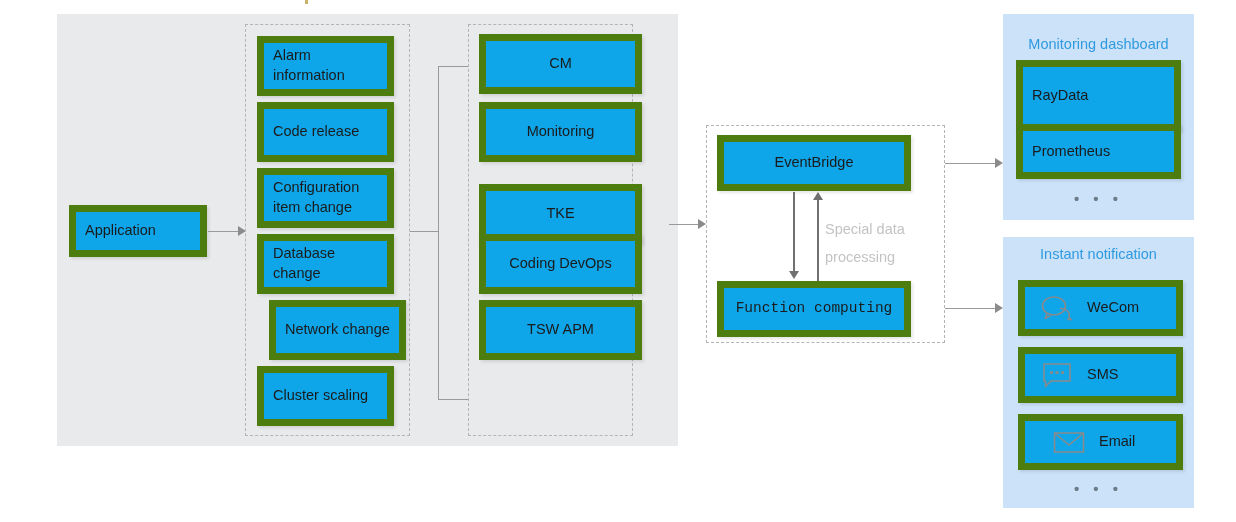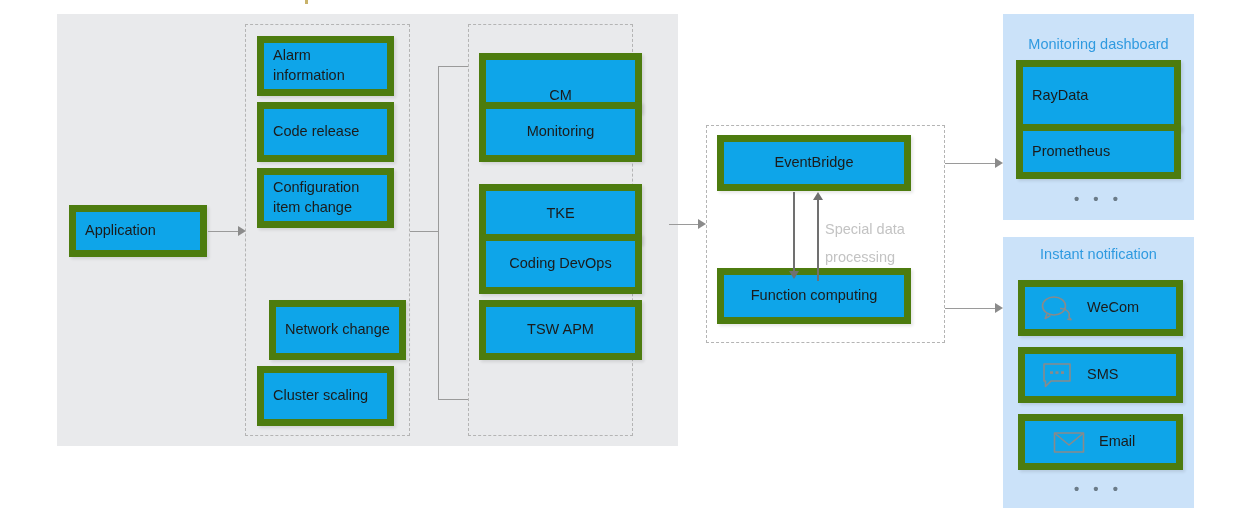--- a/index.html
+++ b/index.html
@@ -158,35 +158,38 @@
 
   <div class="abs wbox left-text" style="left:257px; top:36px; width:137px; height:60px;">
     <span>Alarm information</span>
   </div>
   <div class="abs wbox left-text" style="left:257px; top:102px; width:137px; height:60px;">
     <span>Code release</span>
   </div>
   <div class="abs wbox left-text" style="left:257px; top:168px; width:137px; height:60px;">
     <span>Configuration item change</span>
   </div>
+  <div class="abs wbox left-text" style="left:257px; top:234px; width:137px; height:60px;">
+    <span>Database change</span>
+  </div>
   <div class="abs wbox left-text" style="left:269px; top:300px; width:137px; height:60px;">
     <span>Network change</span>
   </div>
   <div class="abs wbox left-text" style="left:257px; top:366px; width:137px; height:60px;">
     <span>Cluster scaling</span>
   </div>
 
   <div class="abs hline" style="left:410px; top:231px; width:29px;"></div>
   <div class="abs vline" style="left:438px; top:66px; height:334px;"></div>
   <div class="abs hline" style="left:438px; top:66px; width:30px;"></div>
   <div class="abs hline" style="left:438px; top:399px; width:30px;"></div>
 
   <div class="abs dashed-group" style="left:468px; top:24px; width:165px; height:412px;"></div>
 
-  <div class="abs wbox center-text" style="left:479px; top:53px; width:163px; height:60px;align-items:flex-end;">
+  <div class="abs wbox center-text" style="left:479px; top:34px; width:163px; height:60px;">
     <span>CM</span>
   </div>
   <div class="abs wbox center-text" style="left:479px; top:102px; width:163px; height:60px;">
     <span>Monitoring</span>
   </div>
   <div class="abs wbox center-text" style="left:479px; top:184px; width:163px; height:60px;">
     <span>TKE</span>
   </div>
   <div class="abs wbox center-text" style="left:479px; top:234px; width:163px; height:60px;">
     <span>Coding DevOps</span>
@@ -197,21 +200,21 @@
 
   <div class="abs hline" style="left:669px; top:224px; width:32px;"></div>
   <div class="abs arrow-r" style="left:698px; top:219px;"></div>
 
   <div class="abs dashed-group" style="left:706px; top:125px; width:239px; height:218px;"></div>
 
   <div class="abs wbox center-text" style="left:717px; top:135px; width:194px; height:56px;">
     <span>EventBridge</span>
   </div>
 
-  <div class="abs wbox center-text" style="left:717px; top:268px; width:194px; height:56px;">
+  <div class="abs wbox center-text" style="left:717px; top:281px; width:194px; height:56px;font-family:Liberation Mono, monospace;">
     <span>Function computing</span>
   </div>
 
   <div class="abs thick-v" style="left:793px; top:192px; height:81px;"></div>
   <div class="abs arrow-d" style="left:789px; top:271px;"></div>
 
   <div class="abs thick-v" style="left:817px; top:199px; height:82px;"></div>
   <div class="abs arrow-u" style="left:813px; top:192px;"></div>
 
   <div class="abs note-label" style="left:825px; top:216px;">Special data processing</div>

